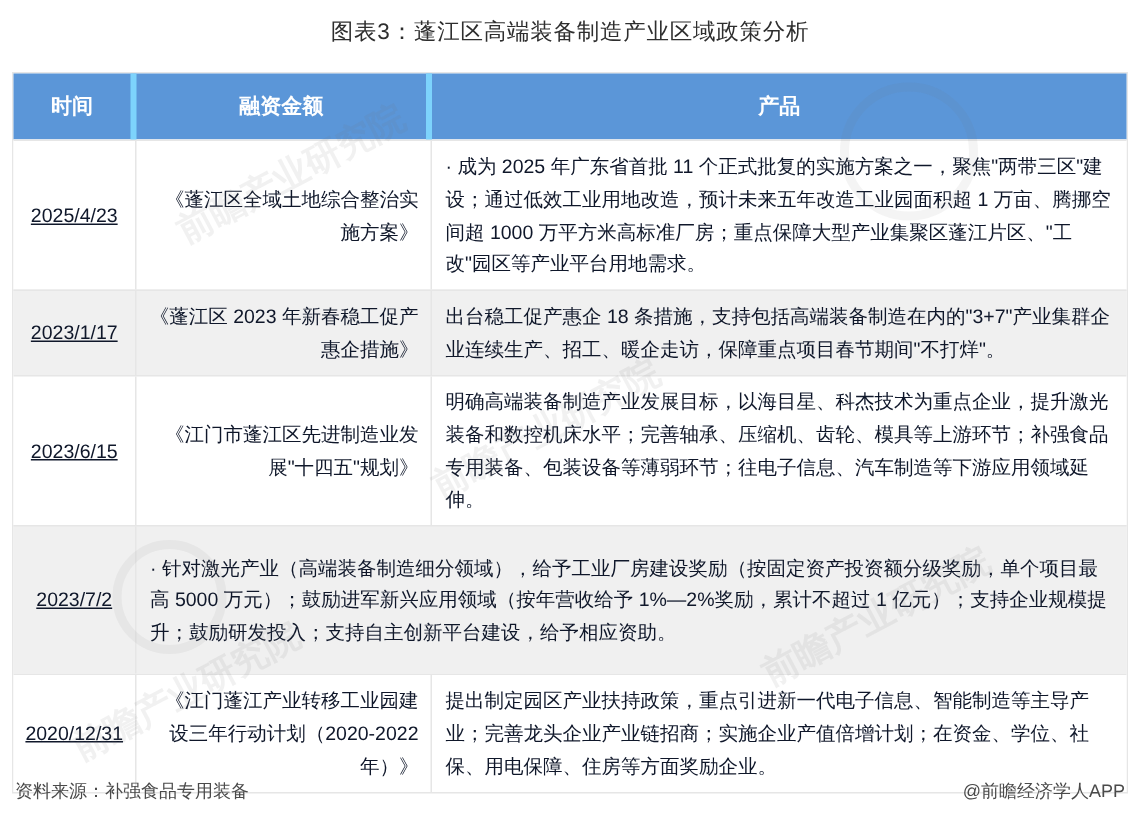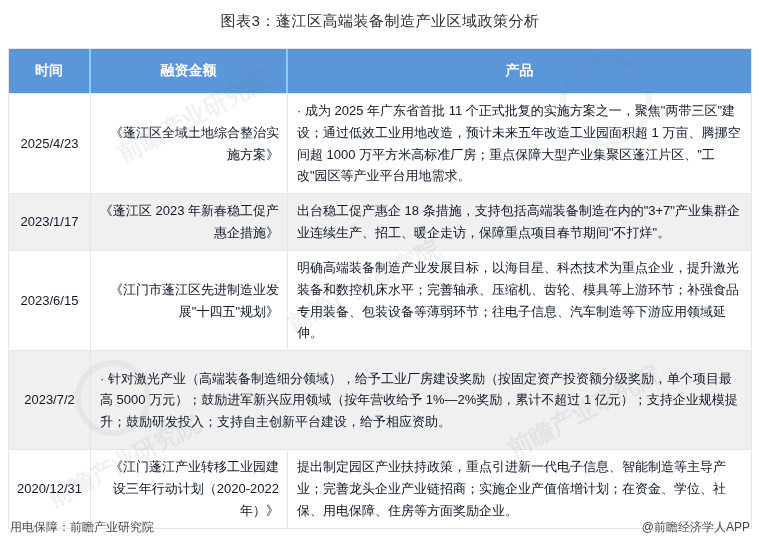--- a/index.html
+++ b/index.html
@@ -31,40 +31,40 @@
     background:#5b96d8;
     color:#ffffff;
     height:44px;
     align-items:stretch;
   }
   .th{
     display:flex;align-items:center;justify-content:center;
     font-size:14px;font-weight:bold;
     box-sizing:border-box;
   }
-  .th:not(:last-child){border-right:2px solid #7dd3fc;}
+  .th:not(:last-child){border-right:4px solid #7dd3fc;}
   .col-time{width:82px;flex:none;}
   .col-name{width:197px;flex:none;}
   .col-desc{flex:1;}
   .trow{
     display:flex;
     background:#ffffff;
     border-top:1px solid #e6e6e6;
     align-items:stretch;
   }
   .trow.alt{background:#f0f0f0;}
   .td{
     display:flex;align-items:center;
     box-sizing:border-box;
     font-size:13px;
     line-height:1.68;
     color:#0f172a;
   }
   .td:not(:last-child){border-right:1px solid #e6e6e6;}
-  .td.col-time{justify-content:center;text-align:center;padding:16px 2px;}
+  .td.col-time{justify-content:center;text-align:center;padding:16px 2px;text-decoration:underline;}
   .td.col-name{justify-content:flex-start;text-align:right;padding:6px 8px;}
   .td.col-desc{justify-content:flex-start;text-align:left;padding:6px 10px 6px 9px;}
   .r1{min-height:97px;} .r2{min-height:55px;} .r3{min-height:92px;}
   .r4{min-height:98px;} .r5{min-height:77px;}
   .footer{
     position:absolute;
     left:10px;right:10px;top:519px;
     display:flex;justify-content:space-between;
     font-size:12px;color:#4a4a4a;
     z-index:1;
@@ -122,17 +122,17 @@
 
     <div class="trow r5">
       <div class="td col-time">2020/12/31</div>
       <div class="td col-name">《江门蓬江产业转移工业园建设三年行动计划（2020-2022年）》</div>
       <div class="td col-desc">提出制定园区产业扶持政策，重点引进新一代电子信息、智能制造等主导产业；完善龙头企业产业链招商；实施企业产值倍增计划；在资金、学位、社保、用电保障、住房等方面奖励企业。</div>
     </div>
 
   </div>
 
   <div class="footer">
-    <span>用电保障：前瞻产业研究院</span>
+    <span>资料来源：补强食品专用装备</span>
     <span>@前瞻经济学人APP</span>
   </div>
 
 </div>
 
 </body></html>

